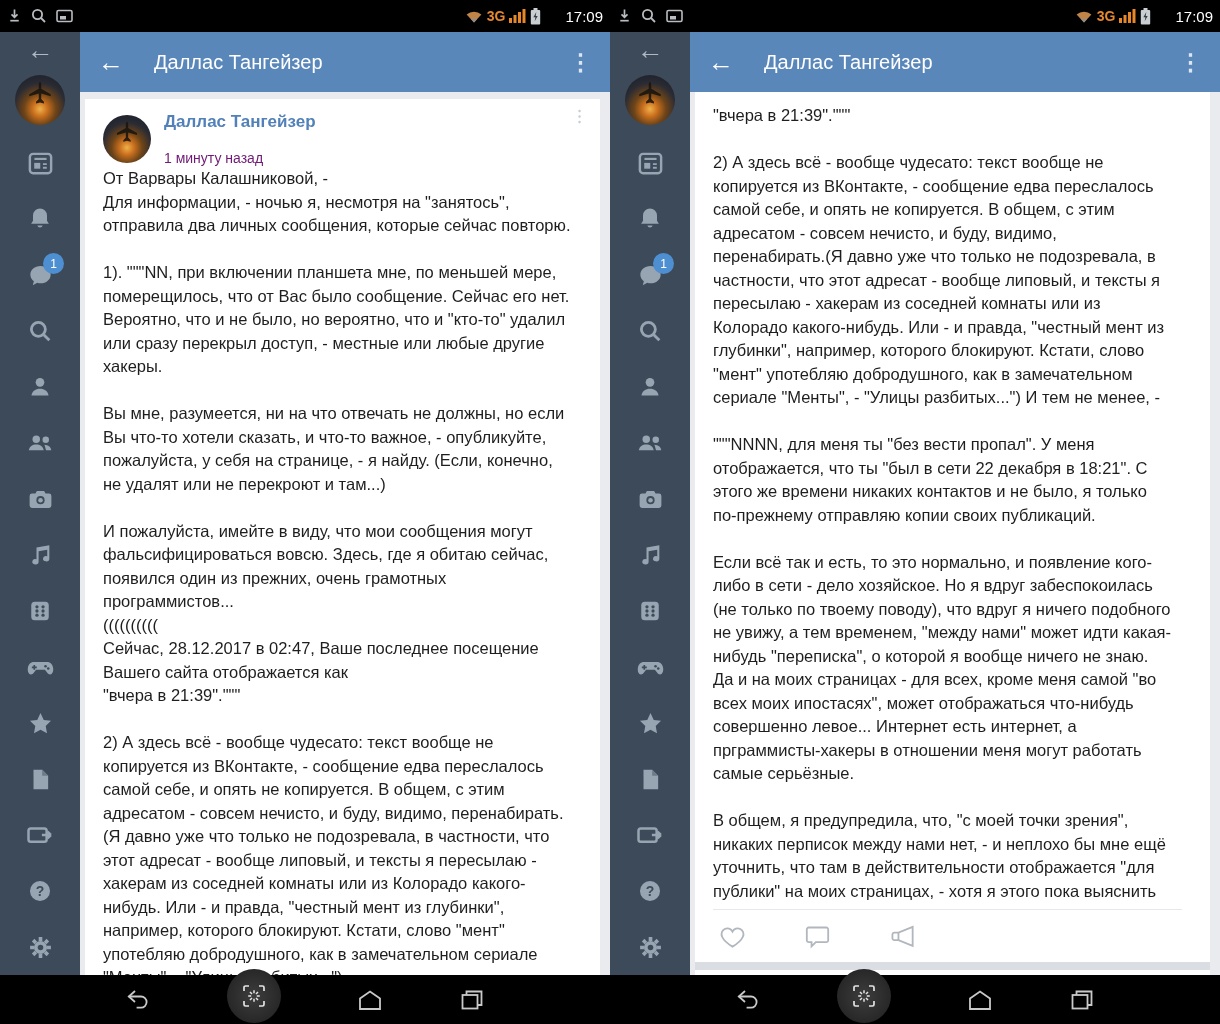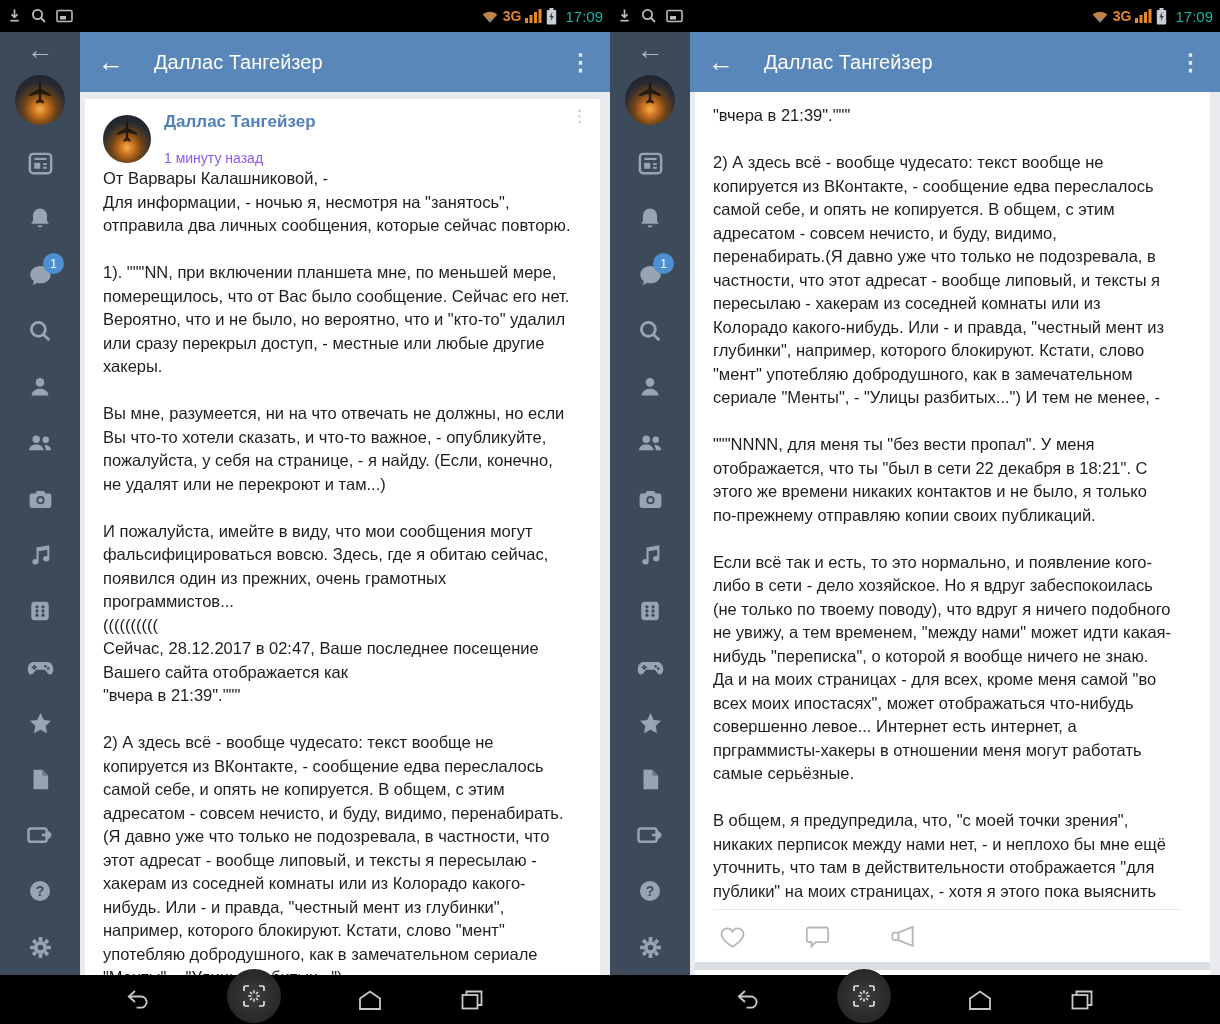--- a/index.html
+++ b/index.html
@@ -6,21 +6,21 @@
   html,body { width:1220px; height:1024px; overflow:hidden; background:#000;
               font-family:"Liberation Sans", sans-serif; }
   body { display:flex; }
   .pane { width:610px; height:1024px; display:flex; flex-direction:column; background:#000; position:relative; }
 
   
   .statusbar { height:28px; background:#000; display:flex; align-items:center; padding:16px 7px; flex:0 0 auto; }
   .sb-left { display:flex; align-items:center; gap:9px; color:#b9bdc1; }
   .sb-right { margin-left:auto; display:flex; align-items:center; gap:4px; }
   .sb-net { color:#e8862a; font-size:14px; font-weight:bold; }
-  .sb-time { color:#14b8a6; font-size:15px; margin-left:4px; }
+  .sb-time { color:#ffffff; font-size:15px; margin-left:20px; }
 
   
   .app-row { flex:1 1 auto; display:flex; min-height:0; }
 
   
   .sidebar { width:80px; background:#3d4a59; display:flex; flex-direction:column; align-items:center; overflow:hidden; flex:0 0 auto; }
   .sidebar-back { height:58px; display:flex; align-items:center; justify-content:center; color:#aeb9c4; font-size:27px; width:100%; cursor:pointer; }
   .avatar-wrap { margin-top:6px; height:52px; display:flex; align-items:center; }
   .avatar { width:50px; height:50px; border-radius:50%; overflow:hidden; position:relative;
     background: radial-gradient(circle at 50% 68%, #f0b14a 0%, #c96f1e 18%, #6e4418 38%, #2a2b33 62%, #171d28 100%); }
@@ -38,21 +38,21 @@
   .hdr-menu { margin-left:auto; color:#dce6f1; font-size:23px; font-weight:bold; cursor:pointer; line-height:1; }
 
   .card { background:#fff; }
   .card-l { flex:1 1 auto; margin:7px 10px 0 5px; padding:13px 18px 0 18px; overflow:hidden; display:flex; flex-direction:column; }
   .card-r { height:874px; margin:0 10px 0 5px; padding:4px 28px 0 18px; display:flex; flex-direction:column; overflow:hidden; }
 
   .post-head { display:flex; align-items:center; }
   .post-head .avatar { width:48px; height:48px; }
   .ph-meta { margin-left:13px; }
   .ph-name { color:#5181b8; font-size:17px; font-weight:bold; cursor:pointer; }
-  .ph-time { color:#8b5cf6; font-size:14px; margin-top:18px; }
+  .ph-time { color:#701a75; font-size:14px; margin-top:18px; }
   .ph-menu { margin-left:auto; align-self:flex-start; color:#c7cdd3; font-size:19px; cursor:pointer; line-height:0.55; letter-spacing:0; }
 
   .post-text { color:#1e1e1e; font-size:16.5px; line-height:23.5px; white-space:pre-wrap; margin-top:1px;
                padding-right:10px; overflow:hidden; flex:1 1 auto; }
   .card-r .post-text { margin-top:8px; }
 
   .divider { height:1px; background:#e6e8eb; flex:0 0 auto; }
   .actions { height:52px; display:flex; align-items:center; gap:58px; padding-left:6px; flex:0 0 auto; color:#b1b7bd; }
   .actions span { cursor:pointer; display:flex; }
 

